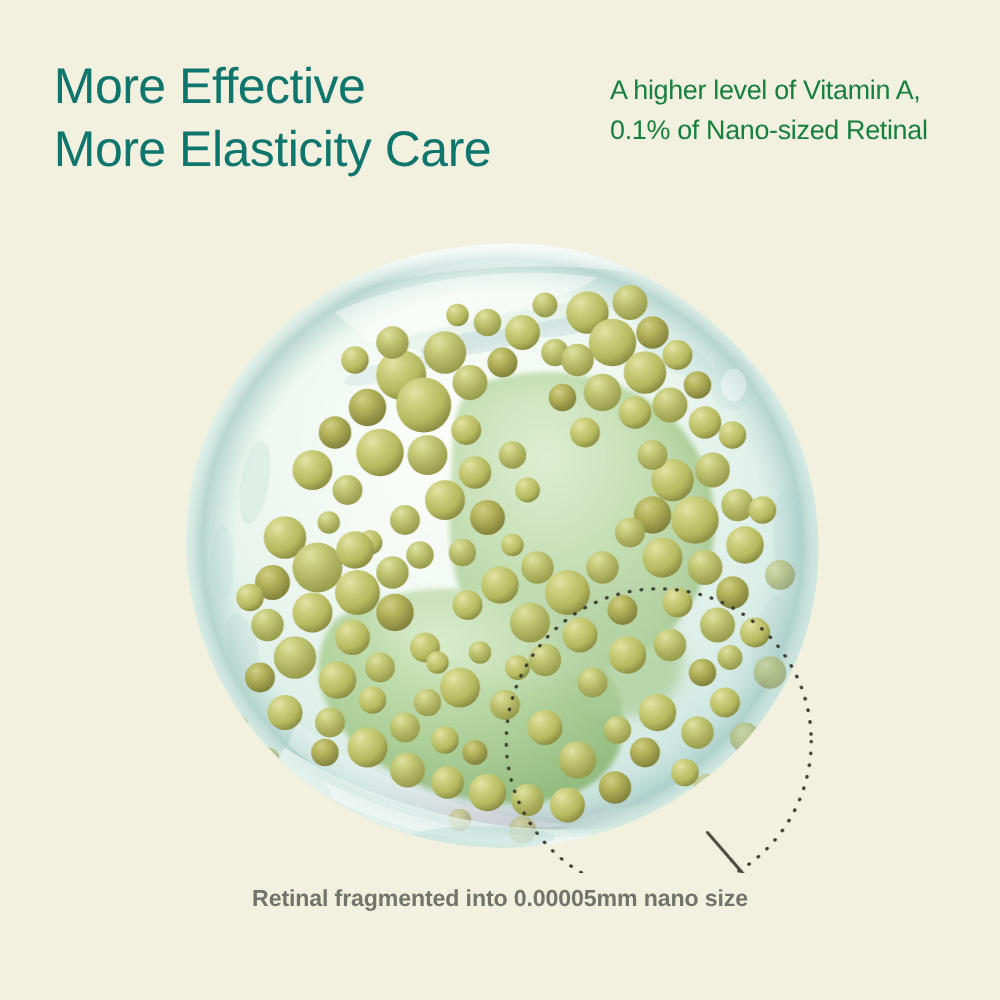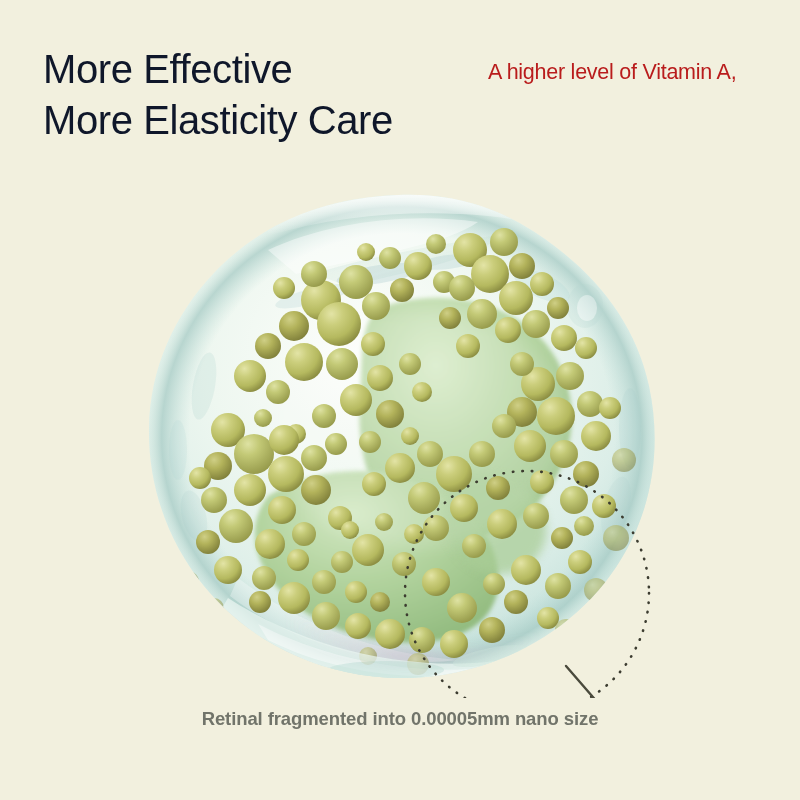--- a/index.html
+++ b/index.html
@@ -18,35 +18,35 @@
     background: #F2F0DE;
     overflow: hidden;
   }
 
   
   .headline {
     position: absolute;
     left: 43px;
     top: 44px;
     width: 430px;
-    color: #0f172a;
+    color: #0f766e;
     font-size: 40px;
     line-height: 51px;
     letter-spacing: -0.4px;
     font-weight: 400;
   }
   .headline .hl-line { display: block; white-space: nowrap; }
 
   
   .subcopy {
     position: absolute;
     left: 488px;
     top: 56px;
     width: 300px;
-    color: #b91c1c;
+    color: #15803d;
     font-size: 21.5px;
     line-height: 32px;
     letter-spacing: -0.25px;
     font-weight: 400;
   }
   .subcopy .sc-line { display: block; white-space: nowrap; }
 
   
   .caption {
     position: absolute;
@@ -77,20 +77,21 @@
 
 <div id="poster">
 
   <div class="headline">
     <span class="hl-line">More Effective</span>
     <span class="hl-line">More Elasticity Care</span>
   </div>
 
   <div class="subcopy">
     <span class="sc-line">A higher level of Vitamin A,</span>
+    <span class="sc-line">0.1% of Nano-sized Retinal</span>
   </div>
 
   <div class="artwork">
     <svg viewBox="0 0 560 520" xmlns="http://www.w3.org/2000/svg">
       <defs>
 
         <radialGradient id="memb" cx="42%" cy="33%" r="72%">
           <stop offset="0%" stop-color="#FDFEFB"></stop>
           <stop offset="42%" stop-color="#EEF7F0"></stop>
           <stop offset="74%" stop-color="#DCEEE8"></stop>

